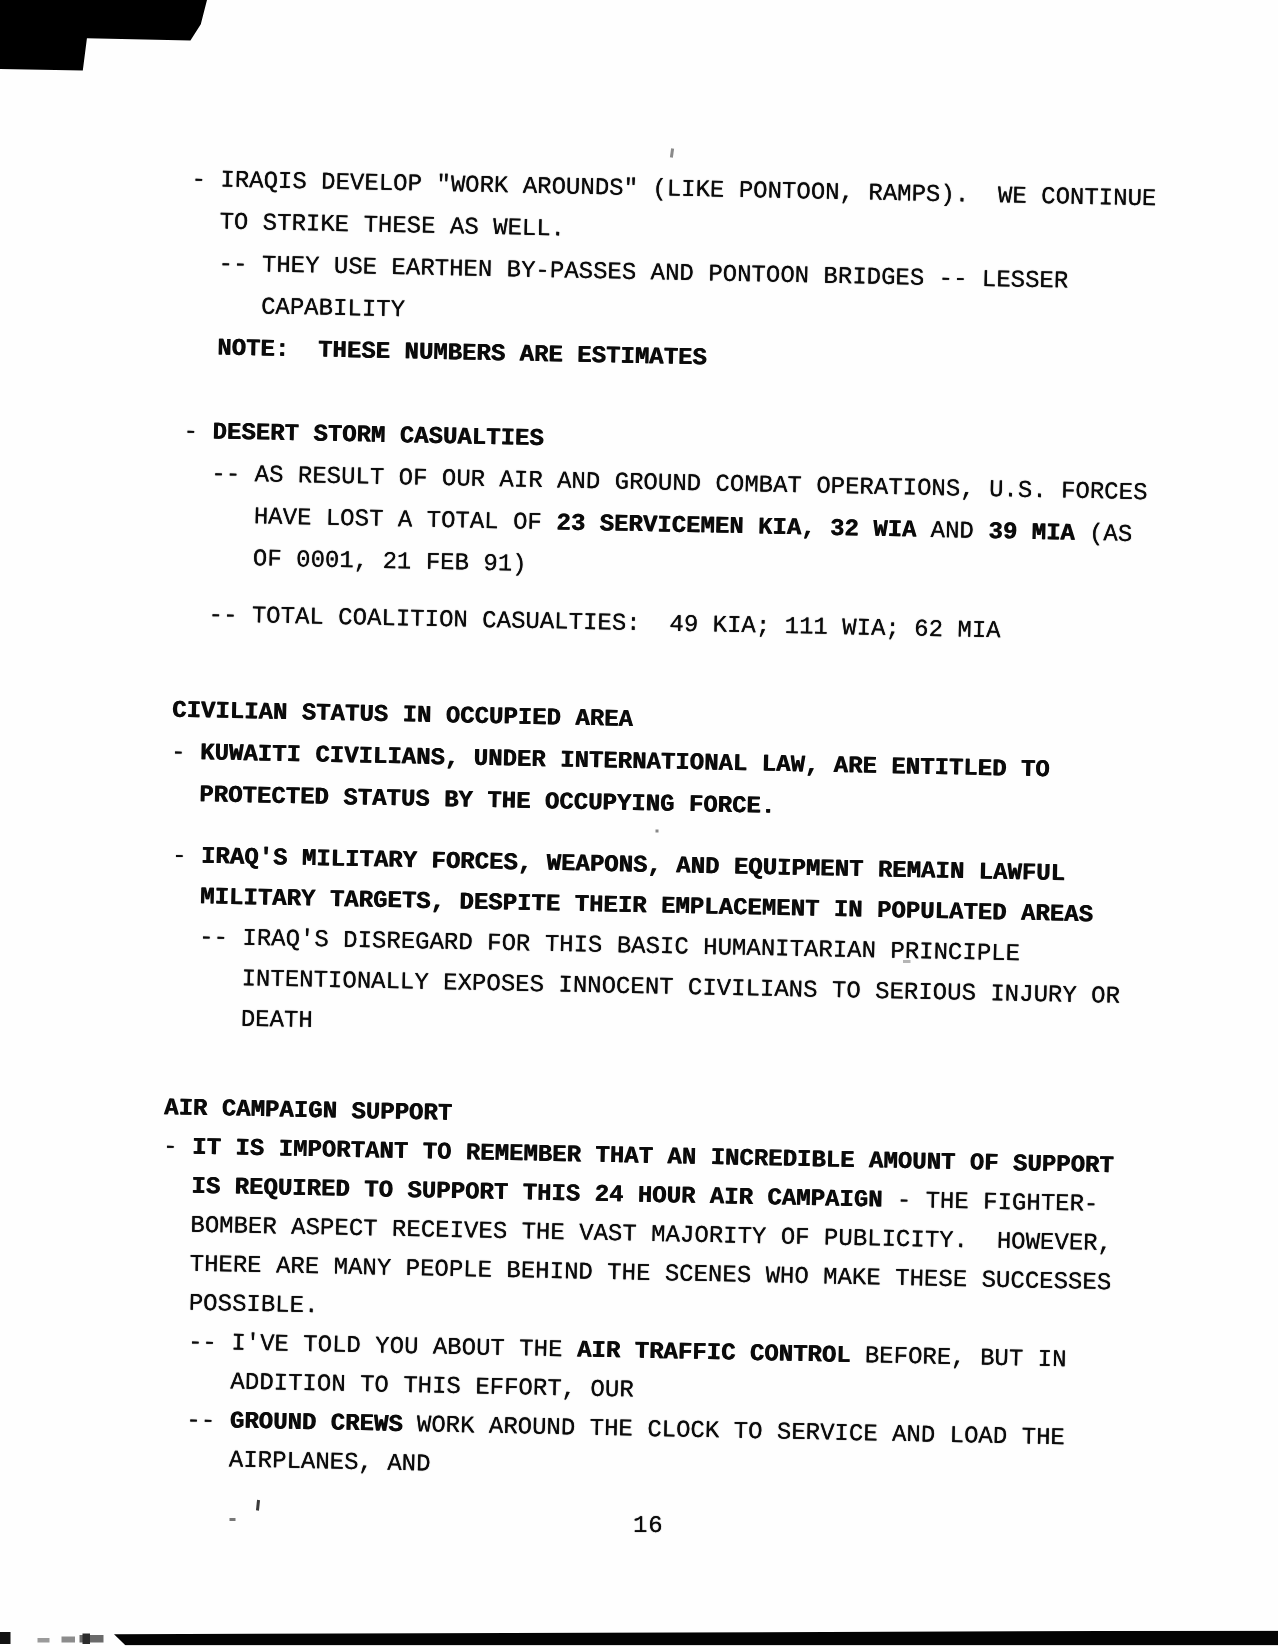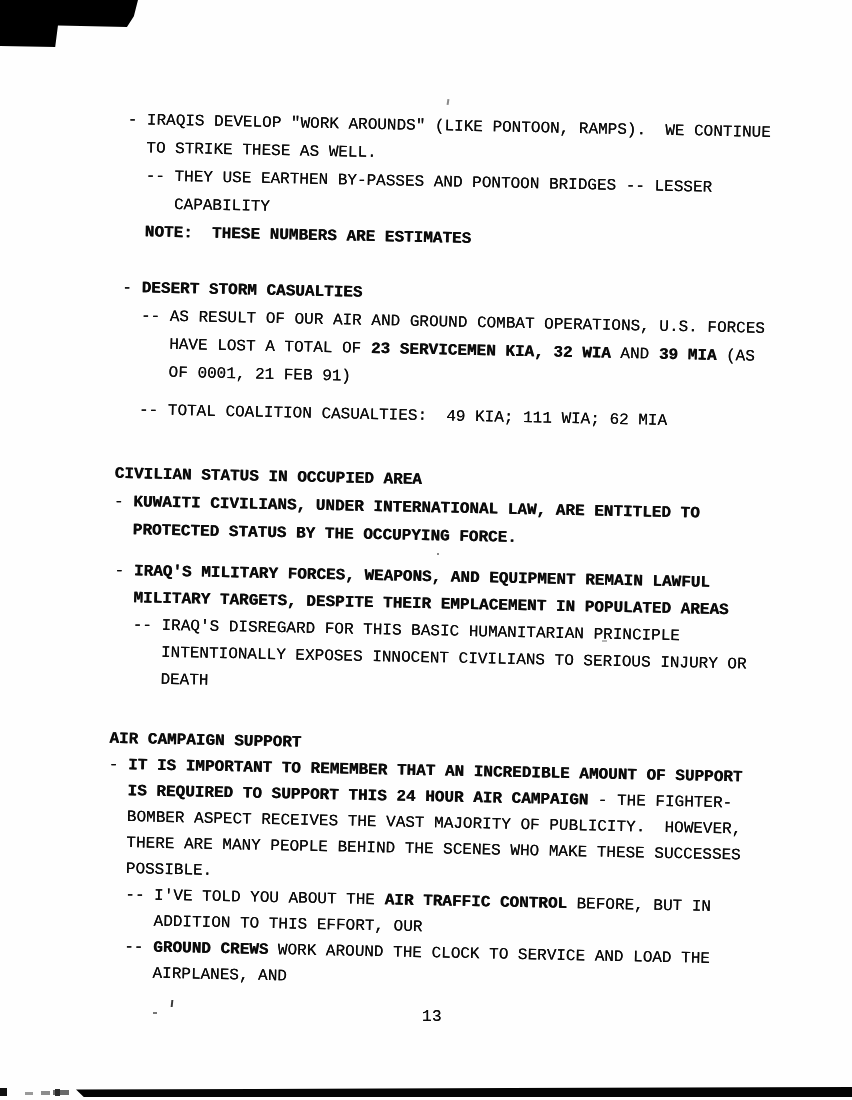--- a/index.html
+++ b/index.html
@@ -66,14 +66,14 @@
 
   <div class="doc">
       <div class="para" style="left: 0px; top: 0px; line-height: 28px;"><div class="line"><span>- IRAQIS DEVELOP "WORK AROUNDS" (LIKE PONTOON, RAMPS).  WE CONTINUE</span></div><div class="line"><span>  TO STRIKE THESE AS WELL.</span></div><div class="line"><span>  -- THEY USE EARTHEN BY-PASSES AND PONTOON BRIDGES -- LESSER</span></div><div class="line"><span>     CAPABILITY</span></div><div class="line"><span class="b">  NOTE:  THESE NUMBERS ARE ESTIMATES</span></div></div>
       <div class="para" style="left: -2px; top: 168px; line-height: 28px;"><div class="line"><span>- </span><span class="b">DESERT STORM CASUALTIES</span></div><div class="line"><span>  -- AS RESULT OF OUR AIR AND GROUND COMBAT OPERATIONS, U.S. FORCES</span></div><div class="line"><span>     HAVE LOST A TOTAL OF </span><span class="b">23 SERVICEMEN KIA, 32 WIA</span><span> AND </span><span class="b">39 MIA</span><span> (AS</span></div><div class="line"><span>     OF 0001, 21 FEB 91)</span></div></div>
       <div class="para" style="left: -2px; top: 290px; line-height: 28px;"><div class="line"><span>  -- TOTAL COALITION CASUALTIES:  49 KIA; 111 WIA; 62 MIA</span></div></div>
       <div class="para" style="left: -6px; top: 354px; line-height: 28px;"><div class="line"><span class="b">CIVILIAN STATUS IN OCCUPIED AREA</span></div><div class="line"><span>- </span><span class="b">KUWAITI CIVILIANS, UNDER INTERNATIONAL LAW, ARE ENTITLED TO</span></div><div class="line"><span>  </span><span class="b">PROTECTED STATUS BY THE OCCUPYING FORCE.</span></div></div>
       <div class="para" style="left: -4px; top: 452px; line-height: 27px;"><div class="line"><span>- </span><span class="b">IRAQ'S MILITARY FORCES, WEAPONS, AND EQUIPMENT REMAIN LAWFUL</span></div><div class="line"><span>  </span><span class="b">MILITARY TARGETS, DESPITE THEIR EMPLACEMENT IN POPULATED AREAS</span></div><div class="line"><span>  -- IRAQ'S DISREGARD FOR THIS BASIC HUMANITARIAN PRINCIPLE</span></div><div class="line"><span>     INTENTIONALLY EXPOSES INNOCENT CIVILIANS TO SERIOUS INJURY OR</span></div><div class="line"><span>     DEATH</span></div></div>
       <div class="para" style="left: -6px; top: 620px; line-height: 26px;"><div class="line"><span class="b">AIR CAMPAIGN SUPPORT</span></div><div class="line"><span>- </span><span class="b">IT IS IMPORTANT TO REMEMBER THAT AN INCREDIBLE AMOUNT OF SUPPORT</span></div><div class="line"><span>  </span><span class="b">IS REQUIRED TO SUPPORT THIS 24 HOUR AIR CAMPAIGN</span><span> - THE FIGHTER-</span></div><div class="line"><span>  BOMBER ASPECT RECEIVES THE VAST MAJORITY OF PUBLICITY.  HOWEVER,</span></div><div class="line"><span>  THERE ARE MANY PEOPLE BEHIND THE SCENES WHO MAKE THESE SUCCESSES</span></div><div class="line"><span>  POSSIBLE.</span></div><div class="line"><span>  -- I'VE TOLD YOU ABOUT THE </span><span class="b">AIR TRAFFIC CONTROL</span><span> BEFORE, BUT IN</span></div><div class="line"><span>     ADDITION TO THIS EFFORT, OUR</span></div><div class="line"><span>  -- </span><span class="b">GROUND CREWS</span><span> WORK AROUND THE CLOCK TO SERVICE AND LOAD THE</span></div><div class="line"><span>     AIRPLANES, AND</span></div></div>
     </div>
 
-  <div class="pagenum">13</div>
+  <div class="pagenum">16</div>
 </div>
 
 </body></html>

